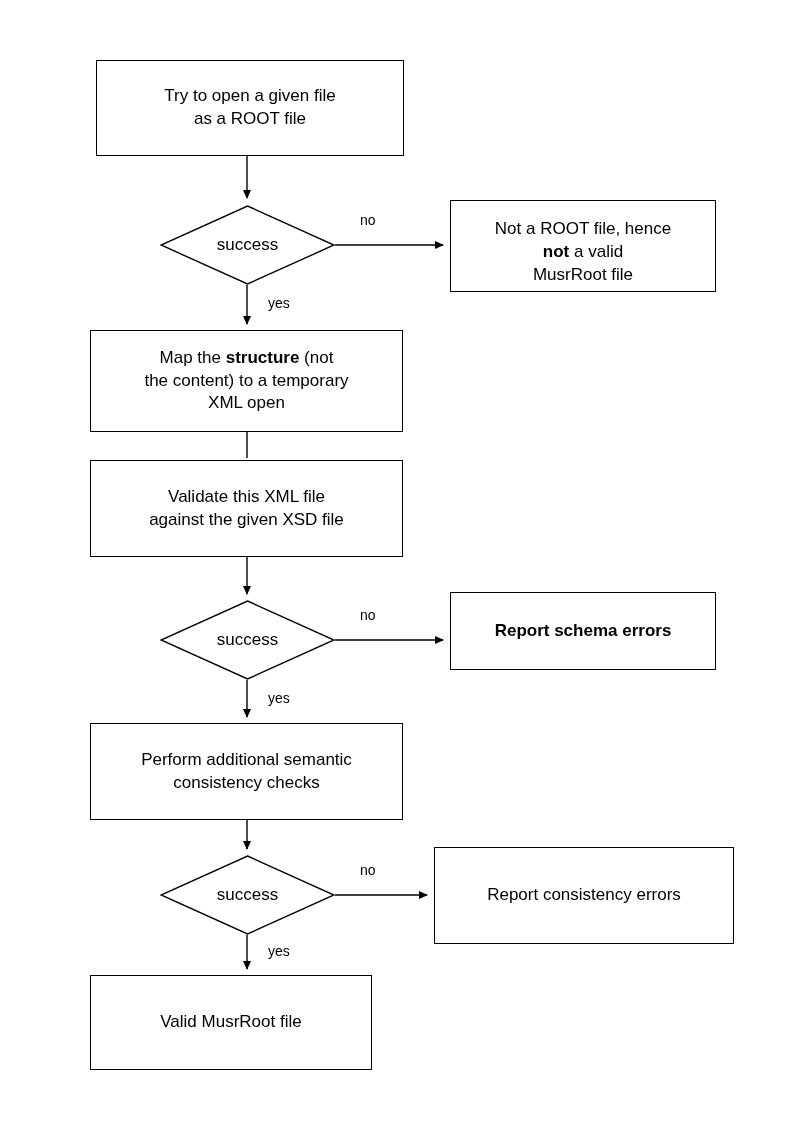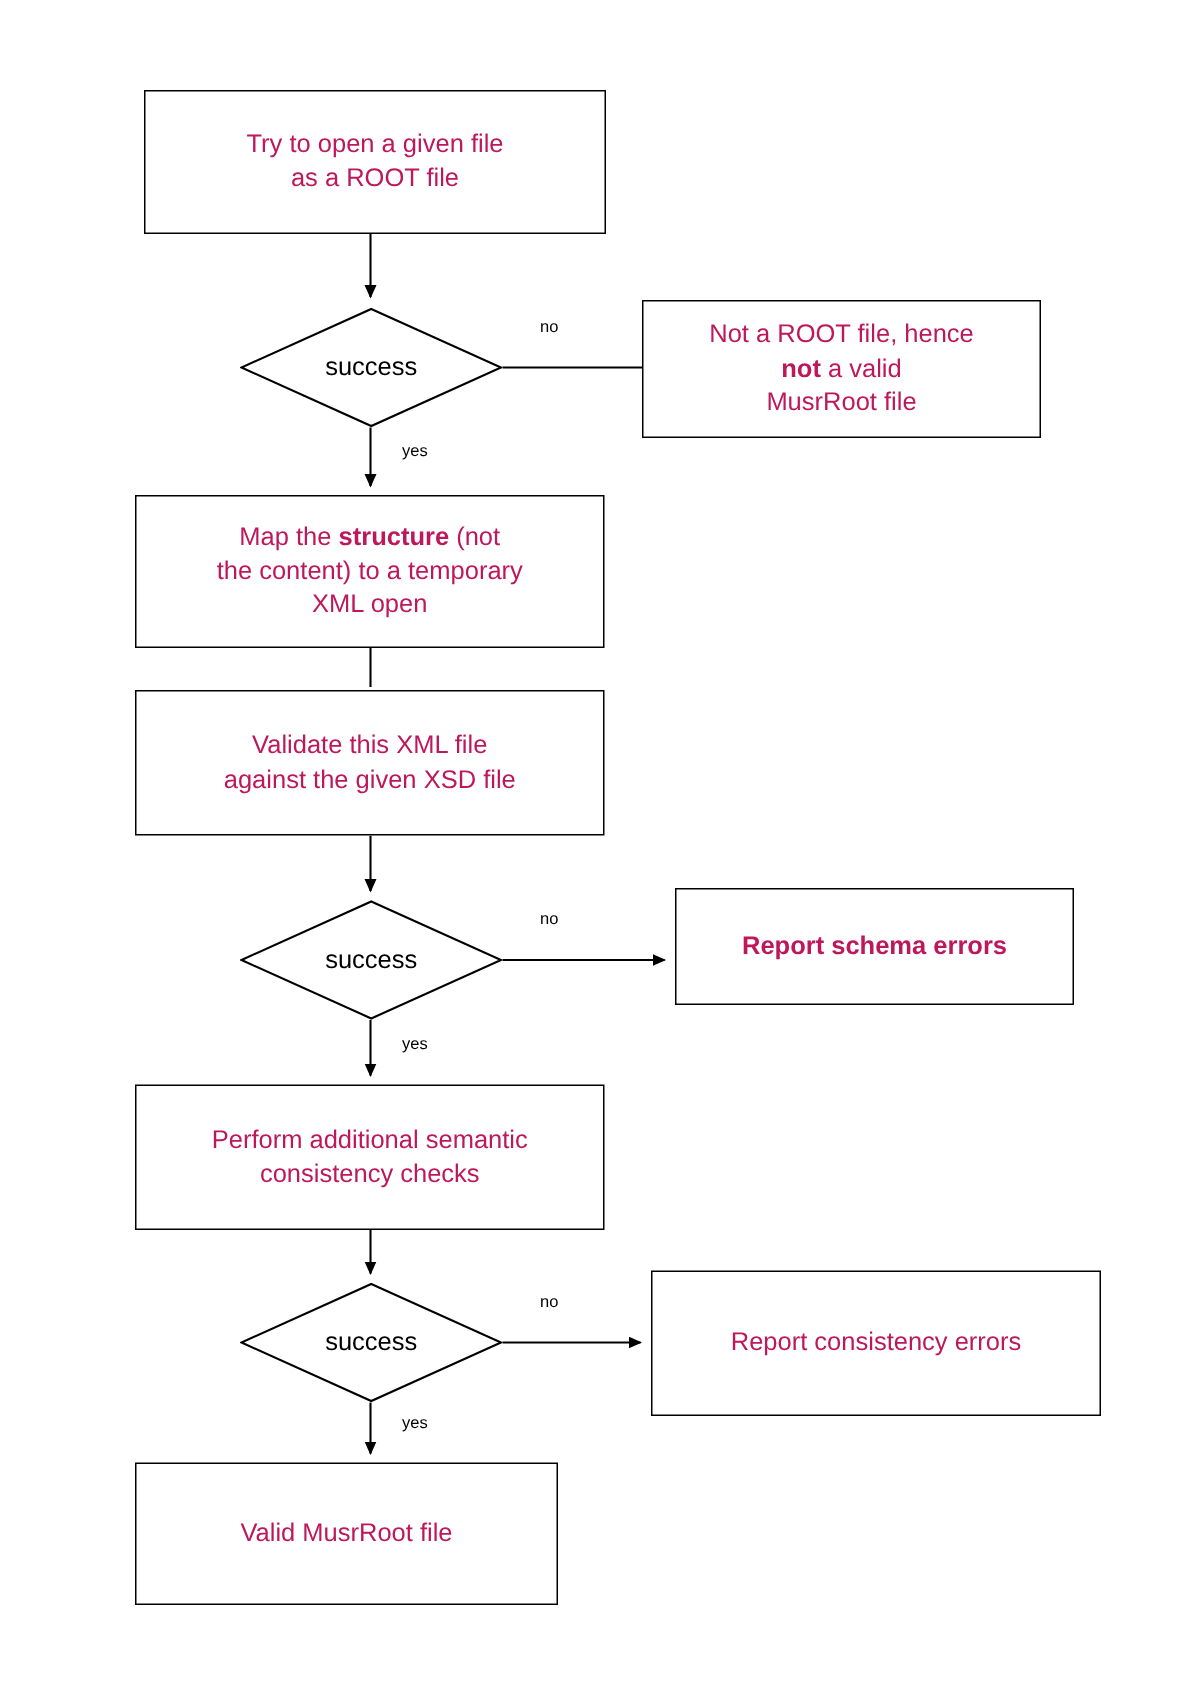--- a/index.html
+++ b/index.html
@@ -24,21 +24,21 @@
   }
   .node {
     position: absolute;
     box-sizing: border-box;
     display: flex;
     align-items: center;
     justify-content: center;
     text-align: center;
     font-size: 17px;
     line-height: 1.35;
-    color: #be185d;
+    color: #000000;
   }
   .box {
     border: 1px solid #000000;
     background: #ffffff;
     padding: 4px 8px;
   }
   .diamond-wrap {
     position: absolute;
   }
   .diamond-wrap svg {
@@ -54,21 +54,21 @@
     height: 100%;
     display: flex;
     align-items: center;
     justify-content: center;
     font-size: 17px;
     color: #000;
     text-align: center;
   }
   .edge-label {
     position: absolute;
-    font-size: 11px;
+    font-size: 14px;
     color: #000;
     background: transparent;
     white-space: nowrap;
   }
   .spell {
     text-decoration-style: wavy;
     text-decoration-color: #e05a5a;
     text-decoration-thickness: 1px;
     text-underline-offset: 2px;
   }
@@ -116,21 +116,21 @@
     </div>
   </div>
 
   <div class="diamond-wrap" style="left:160px; top:205px; width:175px; height:80px;">
     <svg width="175" height="80">
       <polygon points="87.5,1 174,40 87.5,79 1,40" fill="#ffffff" stroke="#000000" stroke-width="1.4"></polygon>
     </svg>
     <div class="diamond-label">success</div>
   </div>
 
-  <div class="node box" style="left:428px; top:200px; width:266px; height:92px;">
+  <div class="node box" style="left:450px; top:200px; width:266px; height:92px;align-items:flex-end;">
     <div>
       <span>Not a ROOT file, hence</span><br>
       <span class="bi">not</span><span> a valid</span><br>
       <span class="spell">MusrRoot</span><span> file</span>
     </div>
   </div>
 
   <div class="node box" style="left:90px; top:330px; width:313px; height:102px;">
     <div>
       <span>Map the </span><span class="bi">structure</span><span> (not</span><br>

